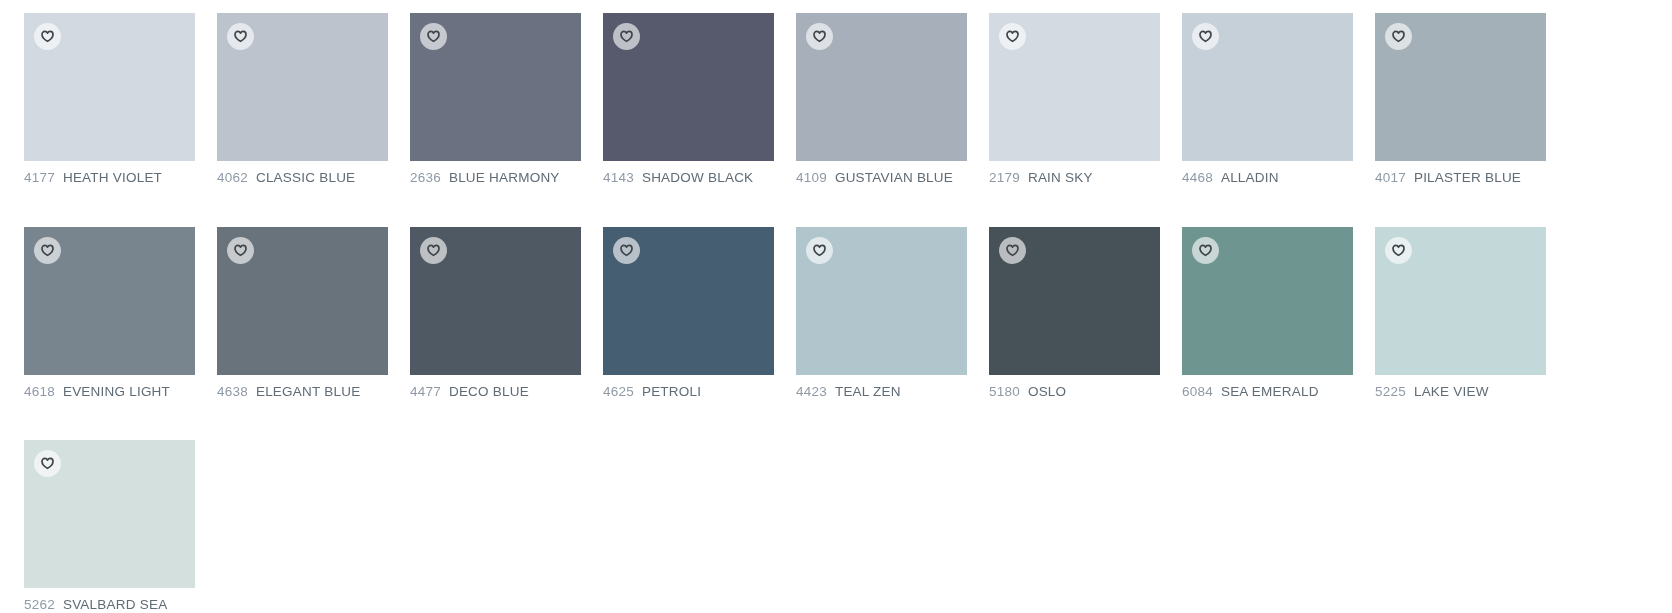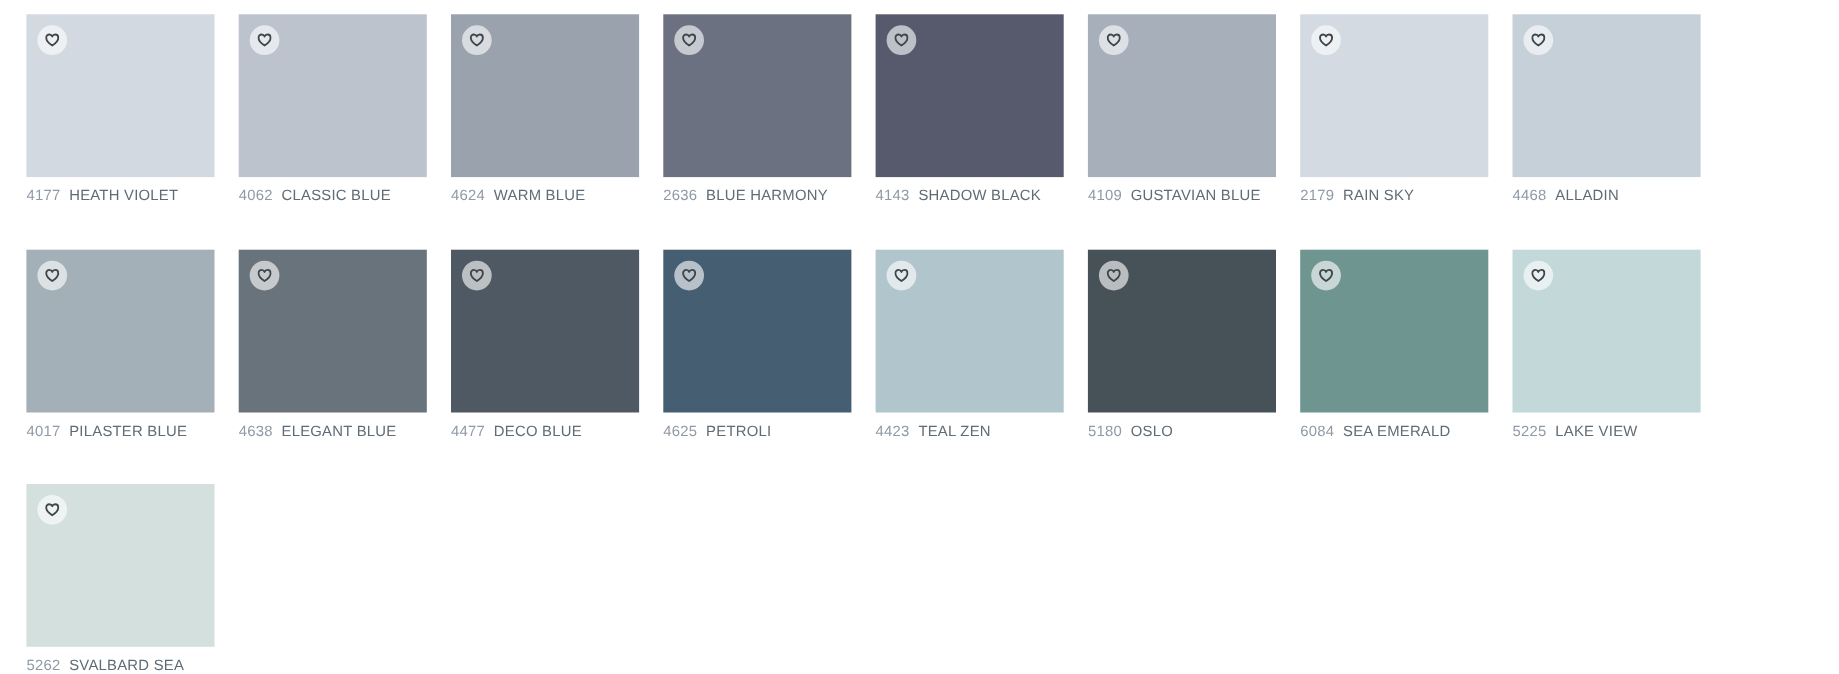--- a/index.html
+++ b/index.html
@@ -103,30 +103,20 @@
       <div class="swatch-chip" style="background: rgb(188, 195, 204);">
         <div class="fav-btn">
           <svg viewBox="0 0 13 13">
             <path d="M6.5 11.4 C6.5 11.4 1 8 1 4.4 C1 2.6 2.3 1.4 3.8 1.4 C5 1.4 6.1 2.2 6.5 3.2 C6.9 2.2 8 1.4 9.2 1.4 C10.7 1.4 12 2.6 12 4.4 C12 8 6.5 11.4 6.5 11.4 Z"></path>
           </svg>
         </div>
       </div>
       <div class="swatch-label"><span class="swatch-code">4062</span><span class="swatch-name">CLASSIC BLUE</span></div>
     </div>
     <div class="swatch-card">
-      <div class="swatch-chip" style="background: rgb(154, 162, 173);">
-        <div class="fav-btn">
-          <svg viewBox="0 0 13 13">
-            <path d="M6.5 11.4 C6.5 11.4 1 8 1 4.4 C1 2.6 2.3 1.4 3.8 1.4 C5 1.4 6.1 2.2 6.5 3.2 C6.9 2.2 8 1.4 9.2 1.4 C10.7 1.4 12 2.6 12 4.4 C12 8 6.5 11.4 6.5 11.4 Z"></path>
-          </svg>
-        </div>
-      </div>
-      <div class="swatch-label"><span class="swatch-code">4624</span><span class="swatch-name">WARM BLUE</span></div>
-    </div>
-    <div class="swatch-card">
       <div class="swatch-chip" style="background: rgb(107, 113, 128);">
         <div class="fav-btn">
           <svg viewBox="0 0 13 13">
             <path d="M6.5 11.4 C6.5 11.4 1 8 1 4.4 C1 2.6 2.3 1.4 3.8 1.4 C5 1.4 6.1 2.2 6.5 3.2 C6.9 2.2 8 1.4 9.2 1.4 C10.7 1.4 12 2.6 12 4.4 C12 8 6.5 11.4 6.5 11.4 Z"></path>
           </svg>
         </div>
       </div>
       <div class="swatch-label"><span class="swatch-code">2636</span><span class="swatch-name">BLUE HARMONY</span></div>
     </div>
     <div class="swatch-card">
@@ -173,20 +163,30 @@
       <div class="swatch-chip" style="background: rgb(163, 176, 184);">
         <div class="fav-btn">
           <svg viewBox="0 0 13 13">
             <path d="M6.5 11.4 C6.5 11.4 1 8 1 4.4 C1 2.6 2.3 1.4 3.8 1.4 C5 1.4 6.1 2.2 6.5 3.2 C6.9 2.2 8 1.4 9.2 1.4 C10.7 1.4 12 2.6 12 4.4 C12 8 6.5 11.4 6.5 11.4 Z"></path>
           </svg>
         </div>
       </div>
       <div class="swatch-label"><span class="swatch-code">4017</span><span class="swatch-name">PILASTER BLUE</span></div>
     </div>
     <div class="swatch-card">
+      <div class="swatch-chip" style="background: rgb(120, 133, 142);">
+        <div class="fav-btn">
+          <svg viewBox="0 0 13 13">
+            <path d="M6.5 11.4 C6.5 11.4 1 8 1 4.4 C1 2.6 2.3 1.4 3.8 1.4 C5 1.4 6.1 2.2 6.5 3.2 C6.9 2.2 8 1.4 9.2 1.4 C10.7 1.4 12 2.6 12 4.4 C12 8 6.5 11.4 6.5 11.4 Z"></path>
+          </svg>
+        </div>
+      </div>
+      <div class="swatch-label"><span class="swatch-code">4618</span><span class="swatch-name">EVENING LIGHT</span></div>
+    </div>
+    <div class="swatch-card">
       <div class="swatch-chip" style="background: rgb(105, 115, 124);">
         <div class="fav-btn">
           <svg viewBox="0 0 13 13">
             <path d="M6.5 11.4 C6.5 11.4 1 8 1 4.4 C1 2.6 2.3 1.4 3.8 1.4 C5 1.4 6.1 2.2 6.5 3.2 C6.9 2.2 8 1.4 9.2 1.4 C10.7 1.4 12 2.6 12 4.4 C12 8 6.5 11.4 6.5 11.4 Z"></path>
           </svg>
         </div>
       </div>
       <div class="swatch-label"><span class="swatch-code">4638</span><span class="swatch-name">ELEGANT BLUE</span></div>
     </div>
     <div class="swatch-card">

